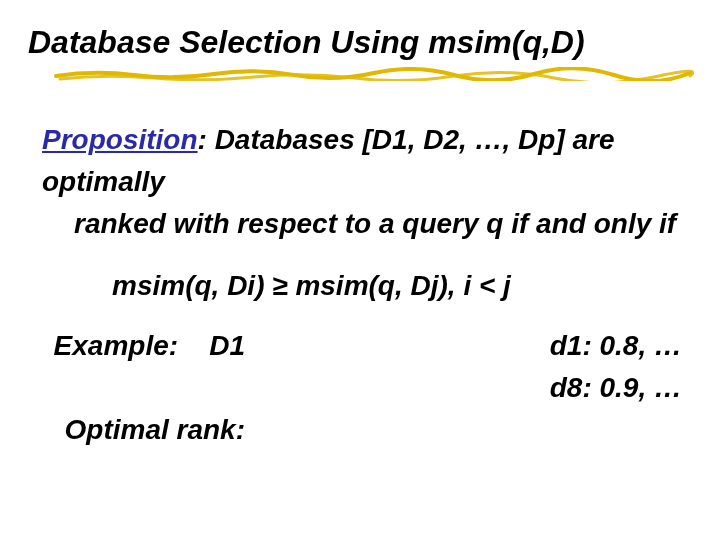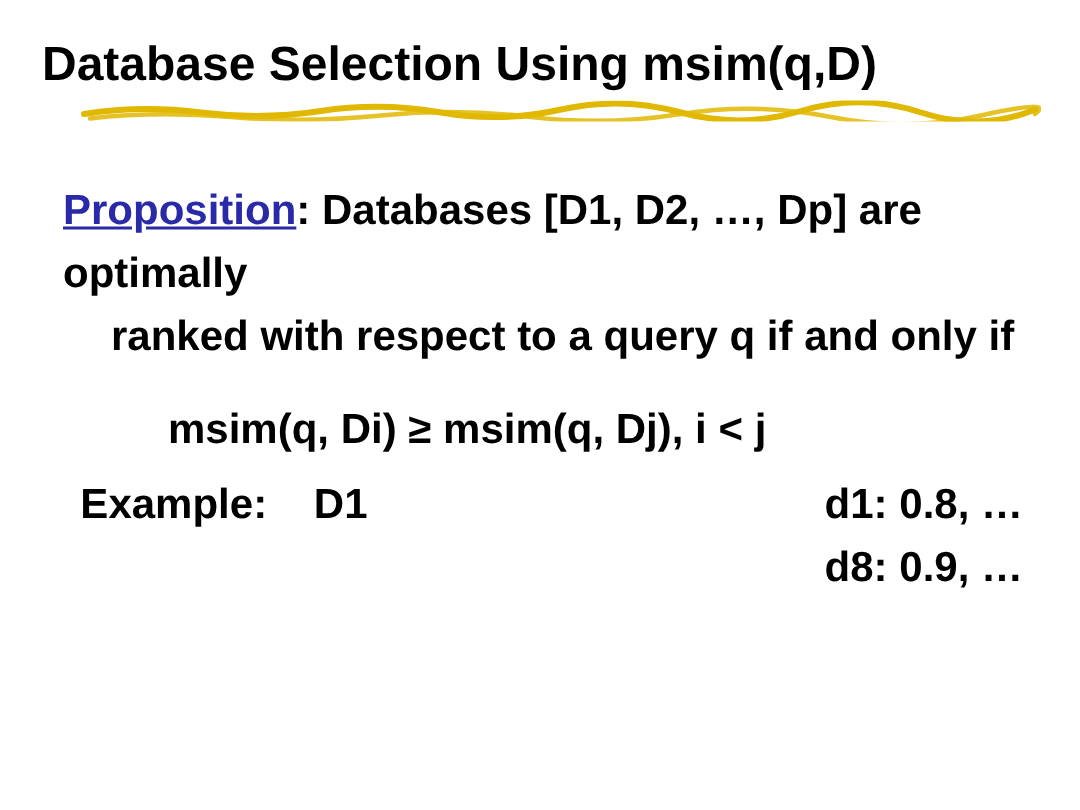--- a/index.html
+++ b/index.html
@@ -10,20 +10,21 @@
     background: #fff;
     font-family: Verdana, Geneva, sans-serif;
     color: #000;
   }
   .slide {
     position: relative;
     width: 720px;
     height: 528px;
     box-sizing: border-box;
     padding: 24px 28px 0 28px;
+    font-style: italic;
   }
   .title {
     font-size: 32px;
     font-weight: bold;
     line-height: 1.15;
     margin: 0 0 6px 0;
   }
   .underline-wrap {
     margin-left: 26px;
     margin-bottom: 38px;
@@ -38,21 +39,21 @@
     padding: 0 10px;
   }
   .prop-line1 { margin-left: 4px; }
   .prop-line2 { margin-left: 36px; }
   .prop-line3 { margin-left: 74px; margin-top: 20px; }
   .prop-label {
     color: #2a2aa8;
     text-decoration: underline;
   }
   .example-block {
-    margin-top: 8px;
+    margin-top: 18px;
   }
   .ex-row {
     display: flex;
   }
   .ex-left {
     width: 225px;
     text-align: right;
     padding-right: 18px;
     box-sizing: border-box;
   }
@@ -87,18 +88,19 @@
       <div class="ex-row">
         <div class="ex-left">
           <span>Example:</span>&nbsp;&nbsp;&nbsp;&nbsp;<span>D1</span>
         </div>
         <div class="ex-right">d1: 0.8,  …</div>
       </div>
       <div class="ex-row">
         <div class="ex-right">d8: 0.9,  …</div>
       </div>
       <div class="ex-row">
+        <div class="ex-left">Optimal rank:</div>
       </div>
     </div>
 
   </div>
 
 </div>
 
 </body></html>

